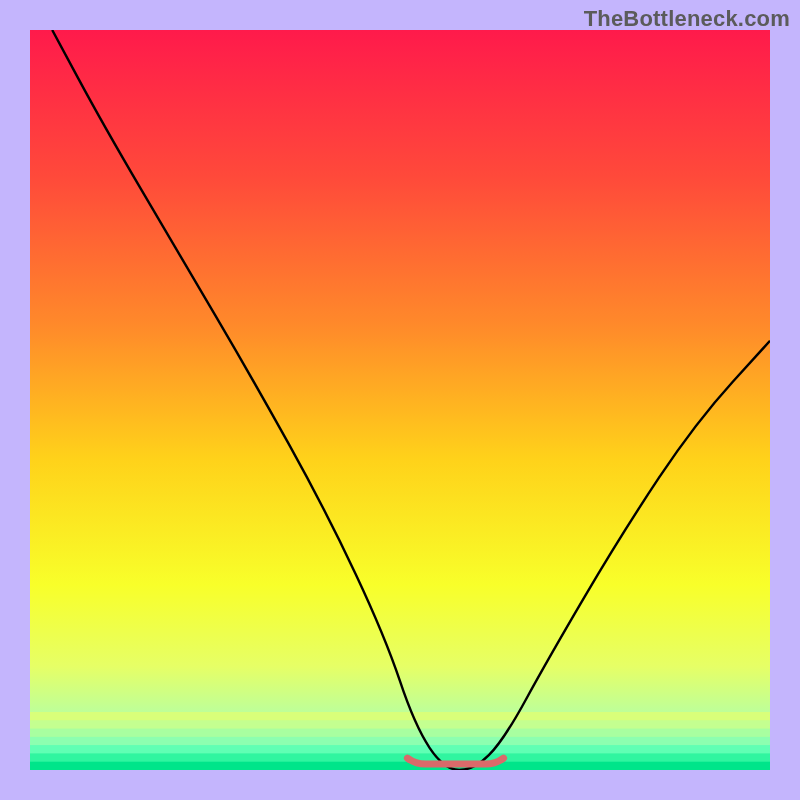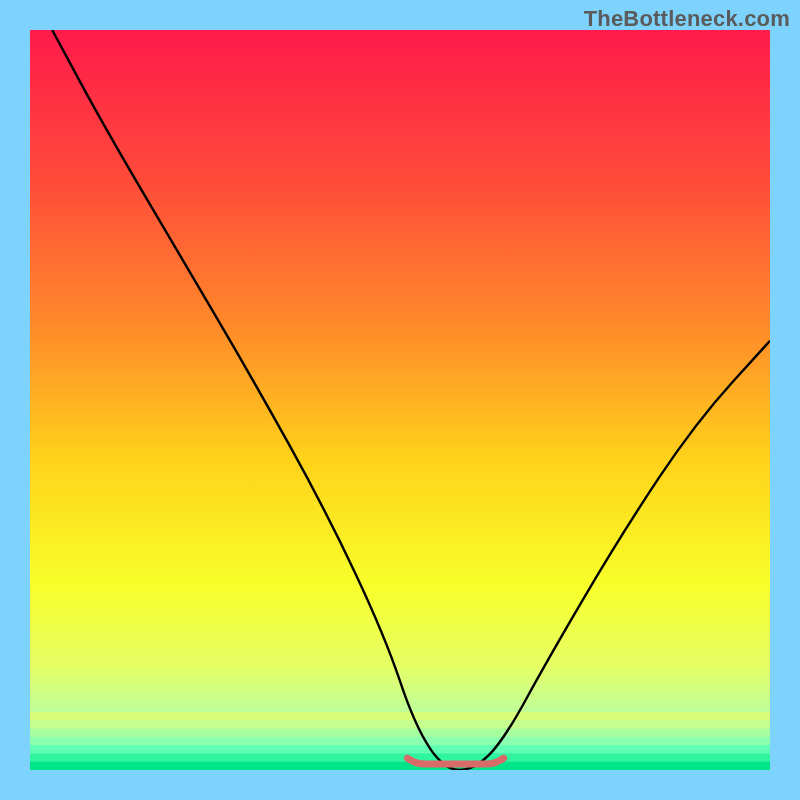--- a/index.html
+++ b/index.html
@@ -10,21 +10,21 @@
     background: #000;
     overflow: hidden;
     font-family: Arial, Helvetica, sans-serif;
   }
   .frame {
     position: absolute;
     left: 0;
     top: 0;
     width: 800px;
     height: 800px;
-    background: #7dd3fc;
+    background: #c4b5fd;
   }
   .plot-area {
     position: absolute;
     left: 30px;
     top: 30px;
     width: 740px;
     height: 740px;
     overflow: hidden;
   }
   .gradient-bg {

